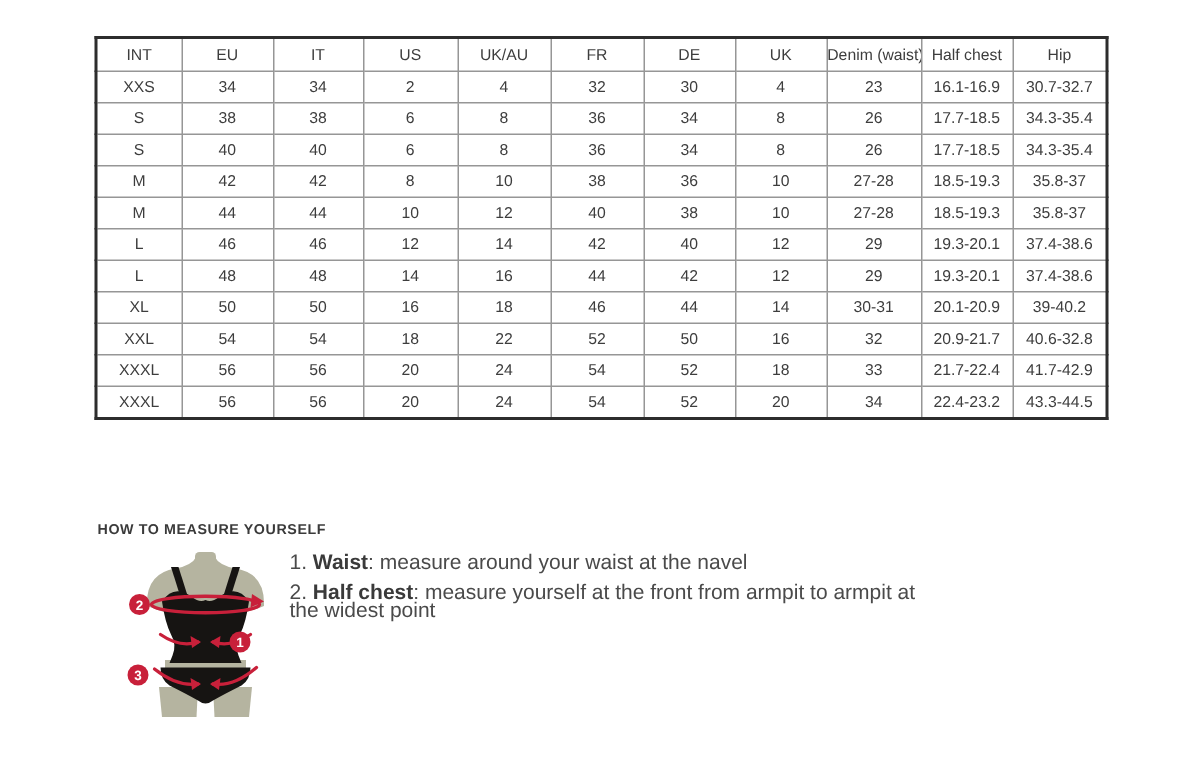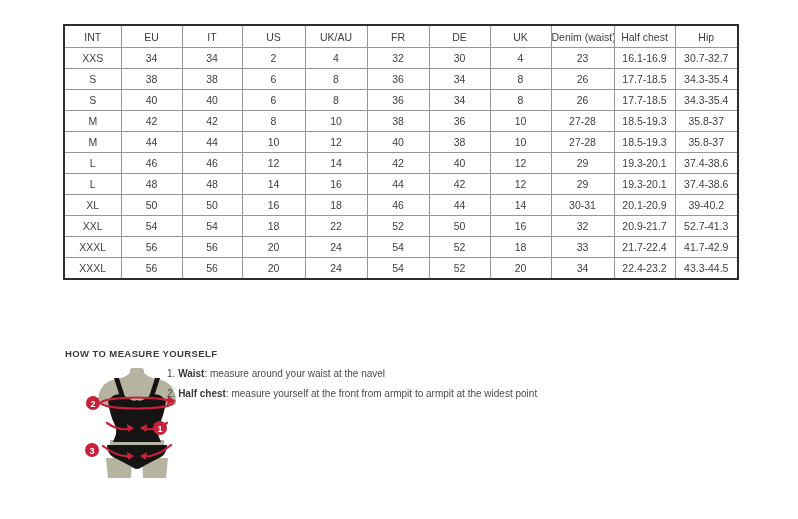--- a/index.html
+++ b/index.html
@@ -21,22 +21,22 @@
   }
   table.size-table th{height:21px;margin-left:27px;}
   table.size-table td{height:20px;}
   
   .measure-title{
     position:absolute;left:65px;top:348px;
     font-size:9.5px;font-weight:700;color:#3a3a3a;letter-spacing:.4px;
   }
   .figure-wrap{position:absolute;left:80px;top:366px;width:112px;height:118px;}
   .instructions{
-    position:absolute;left:167px;top:368px;width:440px;
-    font-size:10px;color:#4a4a4a;line-height:12px;
+    position:absolute;left:193px;top:368px;width:440px;
+    font-size:14px;color:#4a4a4a;line-height:12px;
   }
   .instructions .item{margin-bottom:8px;}
   .instructions b{color:#3a3a3a;font-weight:700;}
 </style>
 </head>
 <body>
 
 <table class="size-table">
   <colgroup>
     <col style="width:57px">
@@ -175,21 +175,21 @@
         <td>XXL</td>
         <td>54</td>
         <td>54</td>
         <td>18</td>
         <td>22</td>
         <td>52</td>
         <td>50</td>
         <td>16</td>
         <td>32</td>
         <td>20.9-21.7</td>
-        <td>52.7-41.3</td>
+        <td>40.6-32.8</td>
       </tr>
       <tr>
         <td>XXXL</td>
         <td>56</td>
         <td>56</td>
         <td>20</td>
         <td>24</td>
         <td>54</td>
         <td>52</td>
         <td>18</td>

